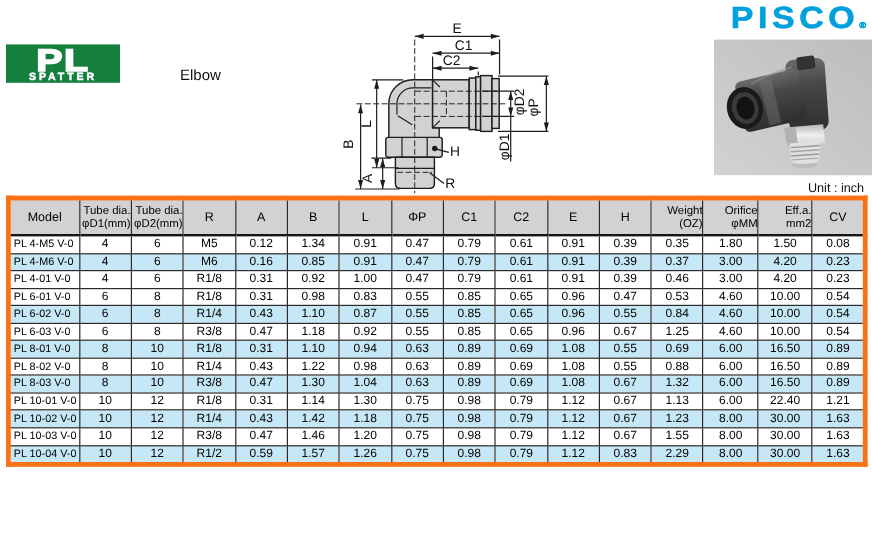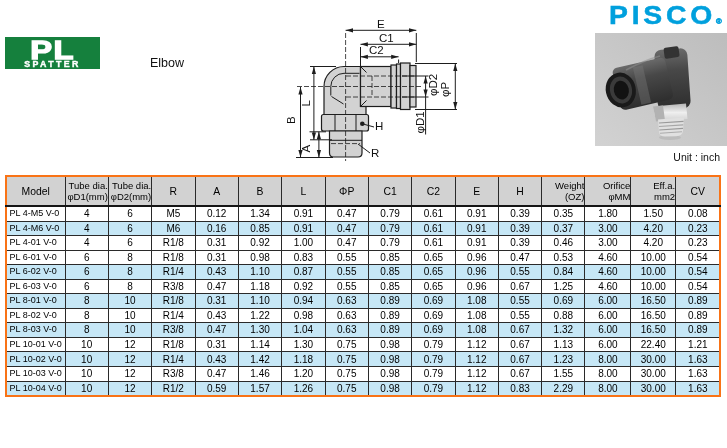--- a/index.html
+++ b/index.html
@@ -11,21 +11,21 @@
   .plbox .pl{position:absolute;left:0;right:0;top:3px;font-size:26px;font-weight:bold;line-height:21px;letter-spacing:1px;-webkit-text-stroke:1.3px #fff;transform:scaleX(1.26);}
   .plbox .sp{position:absolute;left:0;right:0;top:22.5px;font-size:8.8px;font-weight:bold;letter-spacing:2.4px;line-height:9px;-webkit-text-stroke:0.4px #fff;}
   .elbow{left:110px;top:56px;font-size:12.5px;color:#111;margin-left:40px;}
   .pisco{left:609px;top:1px;font-size:25.5px;font-weight:bold;color:#00a0dd;letter-spacing:3.4px;-webkit-text-stroke:0.5px #00a0dd;transform:scaleX(1.11);transform-origin:left;}
   .pisco .r{font-size:7px;letter-spacing:0;vertical-align:0px;}
   .unit{right:7px;top:150.5px;font-size:10.5px;color:#111;}
   
   table{position:absolute;left:5px;top:163px;width:715px;border-collapse:collapse;table-layout:fixed;
         font-family:"Liberation Sans",sans-serif;color:#000;}
   th,td{border:1px solid #2a2a2a;padding:0;overflow:hidden;white-space:nowrap;}
-  table{border:2px solid #f97316;margin-top:12px;}
+  table{border:4px solid #f97316;}
   th{background:#d2d2d2;font-weight:normal;font-size:10.4px;line-height:11px;height:28px;border-bottom:2px solid #151515;}
   th.s2{font-size:9.5px;text-align:right;}
   td{font-size:10px;text-align:center;height:13.55px;line-height:13.4px;}
   td.m{text-align:left;font-size:9px;padding-left:2.5px;}
   tr.b td{background:#c6e7f6;}
 </style>
 </head>
 <body>
 
 <div class="abs plbox">

